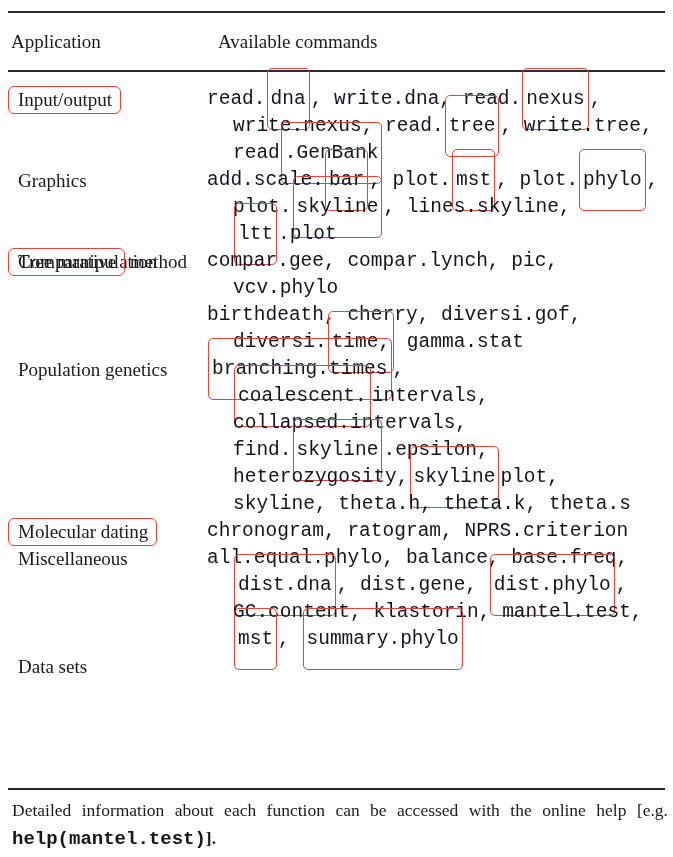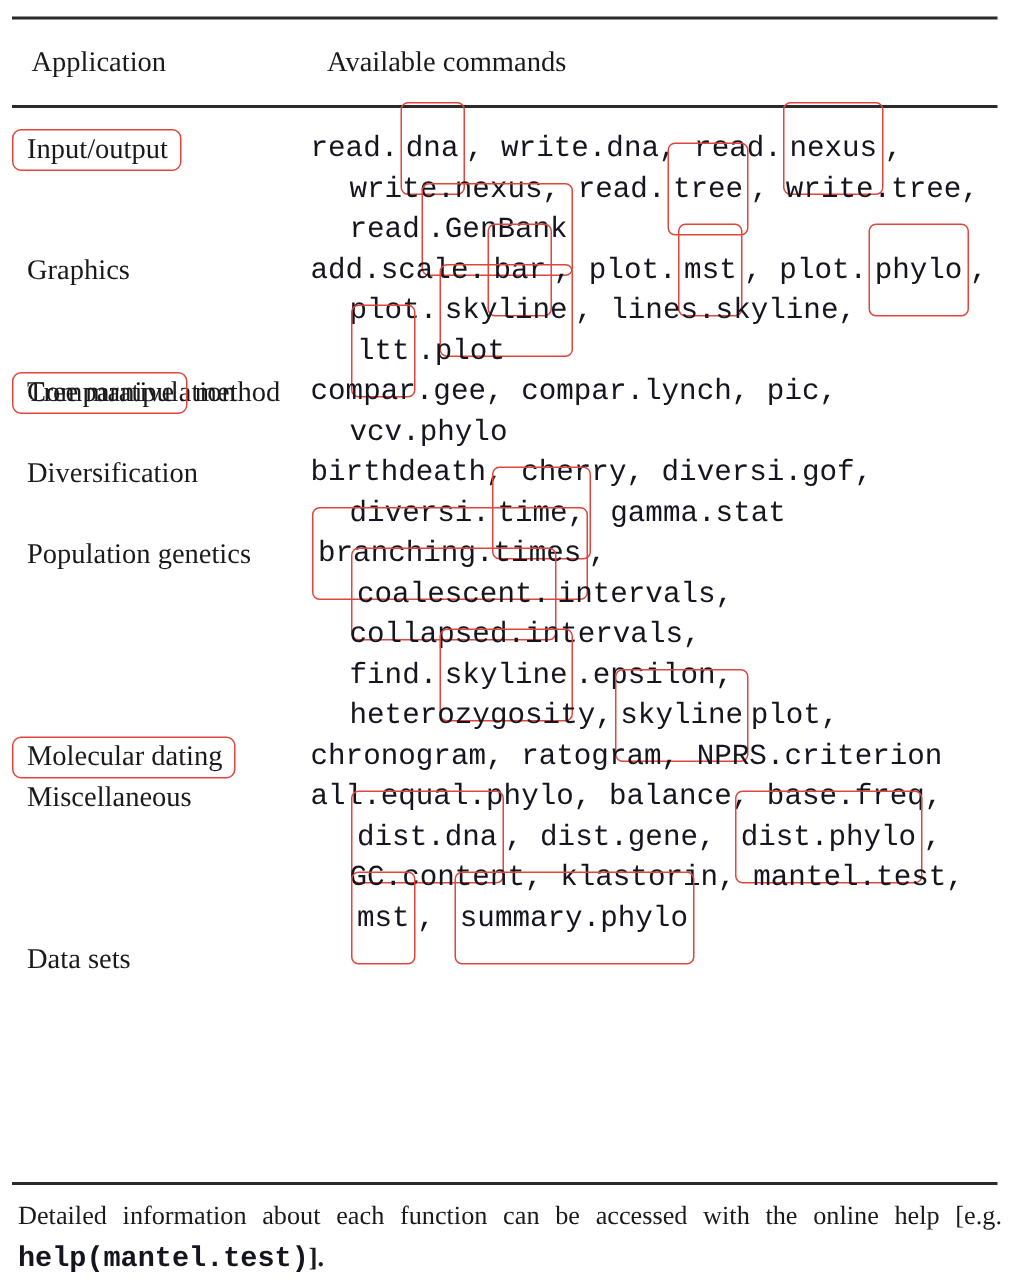--- a/index.html
+++ b/index.html
@@ -7,21 +7,21 @@
   body {
     width:673px; height:857px; position:relative; overflow:hidden;
     font-family:"Liberation Serif", serif; color:#1a1a1a;
   }
   .rule { position:absolute; left:8px; right:8px; height:2px; background:#2b2b2b; }
   #rule-top    { top:11px; }
   #rule-header { top:70px; height:1.8px; }
   #rule-bottom { top:788px; height:1.8px; }
 
   .hdr { position:absolute; top:31px; font-size:19px; white-space:pre; }
-  #col1-hdr { left:21px; }
+  #col1-hdr { left:11px; }
   #col2-hdr { left:218px;text-align:center; }
 
   #table-body { position:absolute; top:86px; left:0; width:673px; }
   .row { position:relative; }
   .row-label {
     position:absolute; left:18px; top:0; height:27px; line-height:27px;
     font-size:19px; white-space:pre;
   }
   .lbl-box {
     border:1.6px solid var(--red); border-radius:6px;
@@ -74,34 +74,34 @@
       <div class="row-label"><span>Tree manipulation</span></div>
     </div>
     <div class="row">
       <div class="row-label"><span class="lbl-box">Comparative</span><span> method</span></div>
       <div class="cmds">
         <div class="cmd-line"><span>compar.gee, compar.lynch, pic,</span></div>
         <div class="cmd-line cont"><span>vcv.phylo</span></div>
       </div>
     </div>
     <div class="row">
-      <div class="row-label"><span>Diversification</span></div>
       <div class="cmds">
         <div class="cmd-line"><span>birthdeath, cherry, diversi.gof,</span></div>
         <div class="cmd-line cont"><span>diversi.</span><span class="cbox">time,</span><span> gamma.stat</span></div>
       </div>
     </div>
     <div class="row">
       <div class="row-label"><span>Population genetics</span></div>
       <div class="cmds">
         <div class="cmd-line"><span class="cbox">branching.times</span><span>,</span></div>
         <div class="cmd-line cont"><span class="cbox">coalescent.</span><span>intervals,</span></div>
         <div class="cmd-line cont"><span>collapsed.intervals,</span></div>
         <div class="cmd-line cont"><span>find.</span><span class="cbox">skyline</span><span>.epsilon,</span></div>
         <div class="cmd-line cont"><span>heterozygosity,</span><span class="cbox">skyline</span><span>plot,</span></div>
+        <div class="cmd-line cont"><span>skyline, theta.h, theta.k, theta.s</span></div>
       </div>
     </div>
     <div class="row">
       <div class="row-label"><span class="lbl-box">Molecular dating</span></div>
       <div class="cmds">
         <div class="cmd-line"><span>chronogram, ratogram, NPRS.criterion</span></div>
       </div>
     </div>
     <div class="row">
       <div class="row-label"><span>Miscellaneous</span></div>

